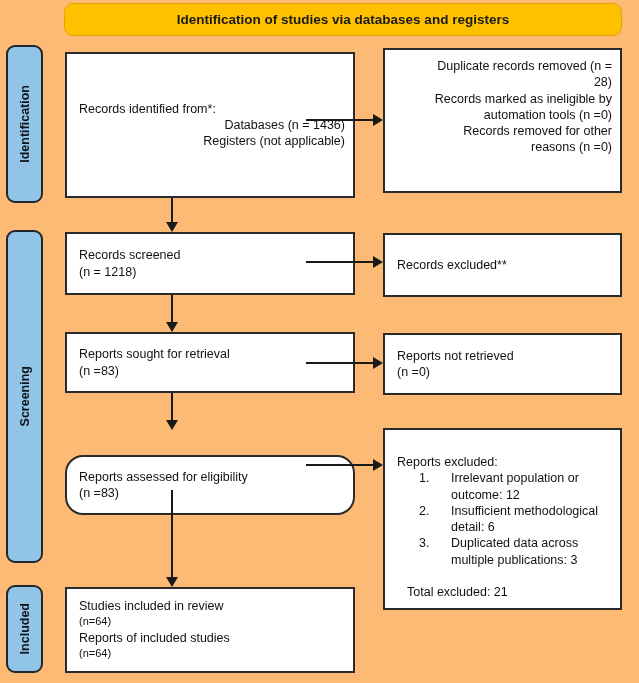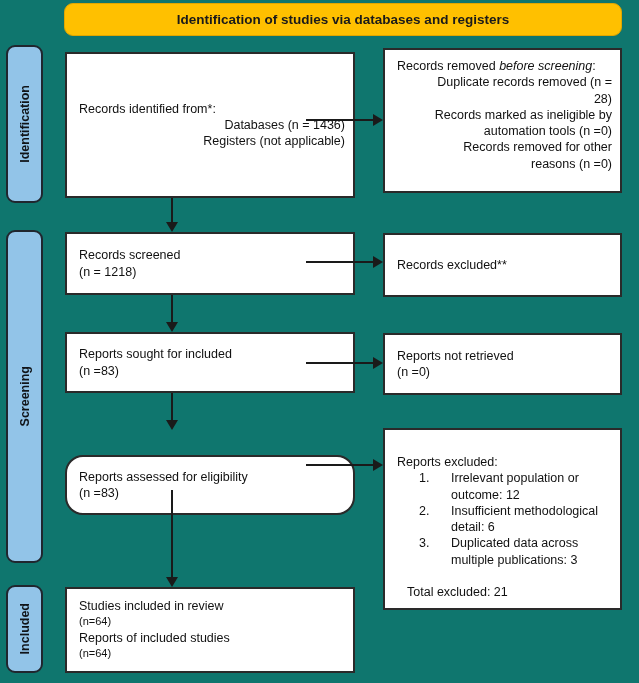--- a/index.html
+++ b/index.html
@@ -1,19 +1,19 @@
 <!DOCTYPE html>
 <html><head>
 <meta charset="utf-8">
 <style>
   html,body{margin:0;padding:0;background:#ffffff;}
   .canvas{
     position:relative;
     width:639px;height:683px;
-    background:#0f766e;
+    background:#fdba74;
     font-family:"Liberation Sans", sans-serif;
     color:#111;
     overflow:hidden;
   }
   
   .banner{
     position:absolute;left:64px;top:3px;width:558px;height:33px;
     background:#FFC000;
     border:1px solid #e2a600;
     border-radius:9px;
@@ -91,38 +91,37 @@
     <div class="indent">Databases (n = 1436)</div>
     <div class="indent">Registers (not applicable)</div>
   </div>
 
   <div class="box col-left v-center pad" style="top:232px;height:63px;">
     <div>Records screened</div>
     <div>(n = 1218)</div>
   </div>
 
   <div class="box col-left v-center pad" style="top:332px;height:61px;">
-    <div>Reports sought for included</div>
+    <div>Reports sought for retrieval</div>
     <div>(n =83)</div>
   </div>
 
   <div class="box col-left v-center pad" style="top:455px;height:60px;border-radius:18px;">
     <div>Reports assessed for eligibility</div>
     <div>(n =83)</div>
   </div>
 
   <div class="box col-left v-center pad" style="top:587px;height:86px;">
     <div>Studies included in review</div>
     <div class="small-n">(n=64)</div>
     <div>Reports of included studies</div>
     <div class="small-n">(n=64)</div>
   </div>
 
   <div class="box col-right pad pad-top" style="top:48px;height:145px;">
-    <div><span>Records removed </span><span class="italic">before screening</span><span>:</span></div>
     <div class="indent">Duplicate records removed (n = 28)</div>
     <div class="indent">Records marked as ineligible by automation tools (n =0)</div>
     <div class="indent">Records removed for other reasons (n =0)</div>
   </div>
 
   <div class="box col-right v-center pad" style="top:233px;height:64px;">
     <div>Records excluded**</div>
   </div>
 
   <div class="box col-right v-center pad" style="top:333px;height:62px;">

